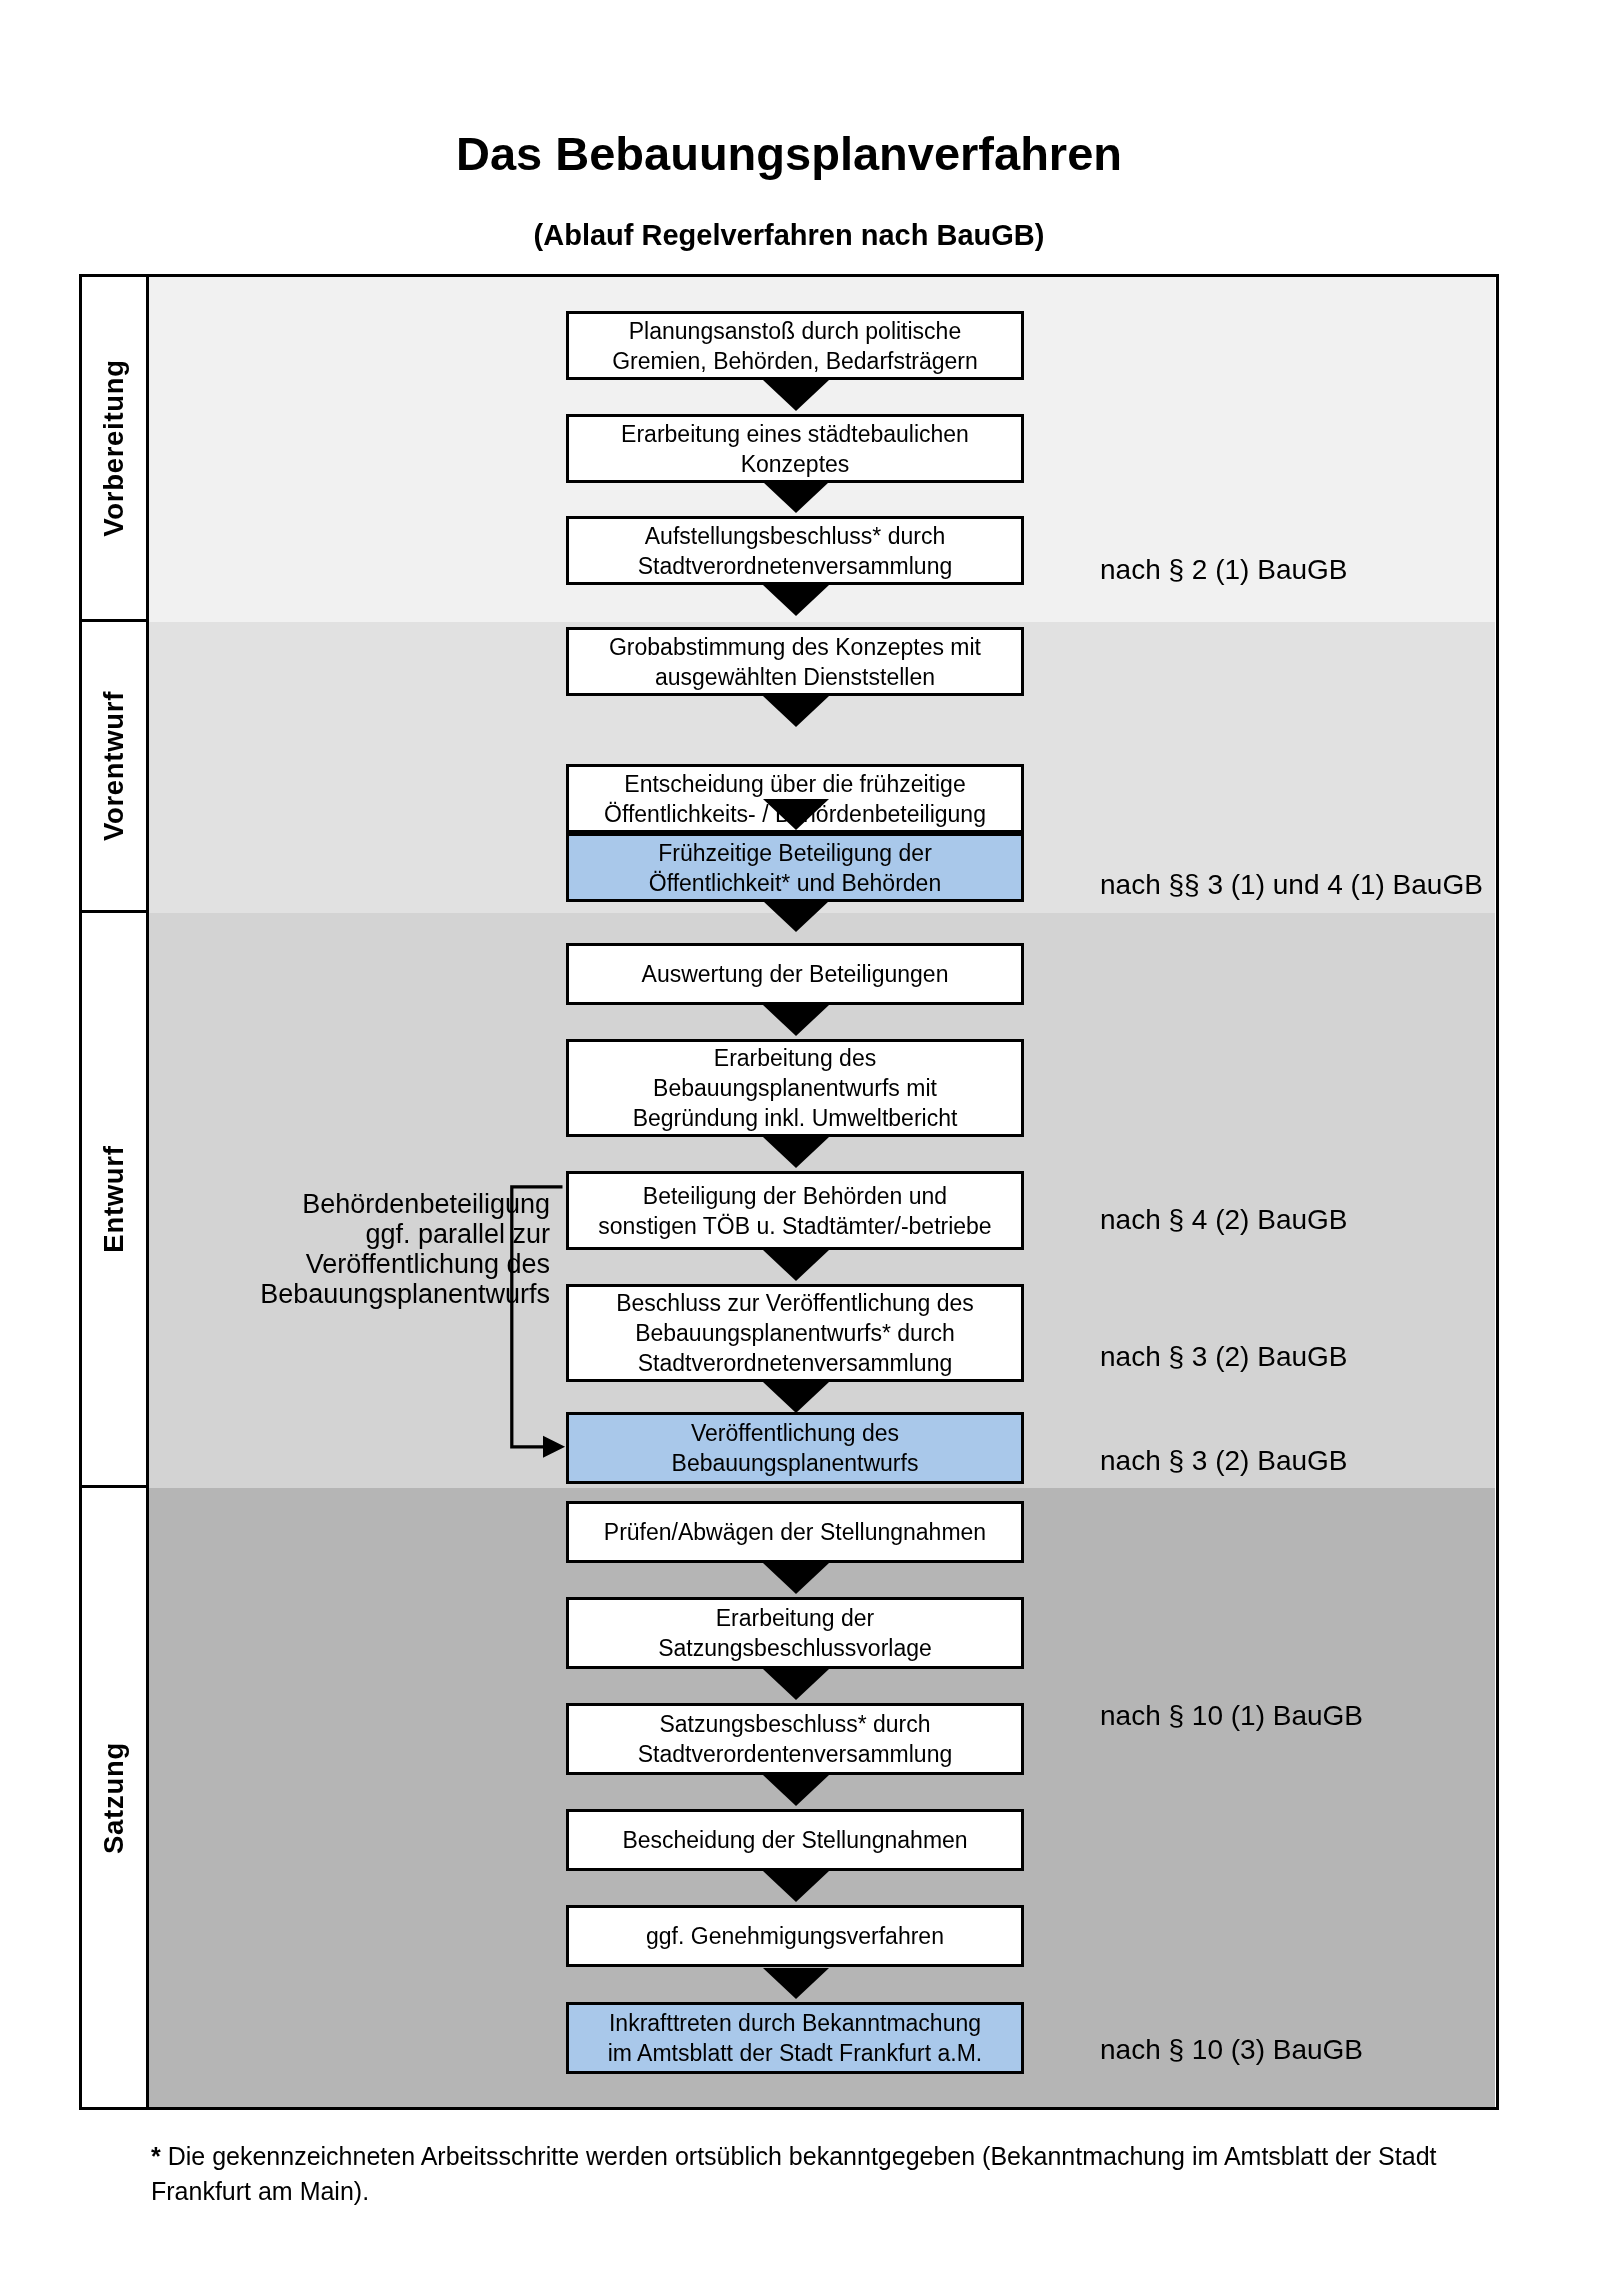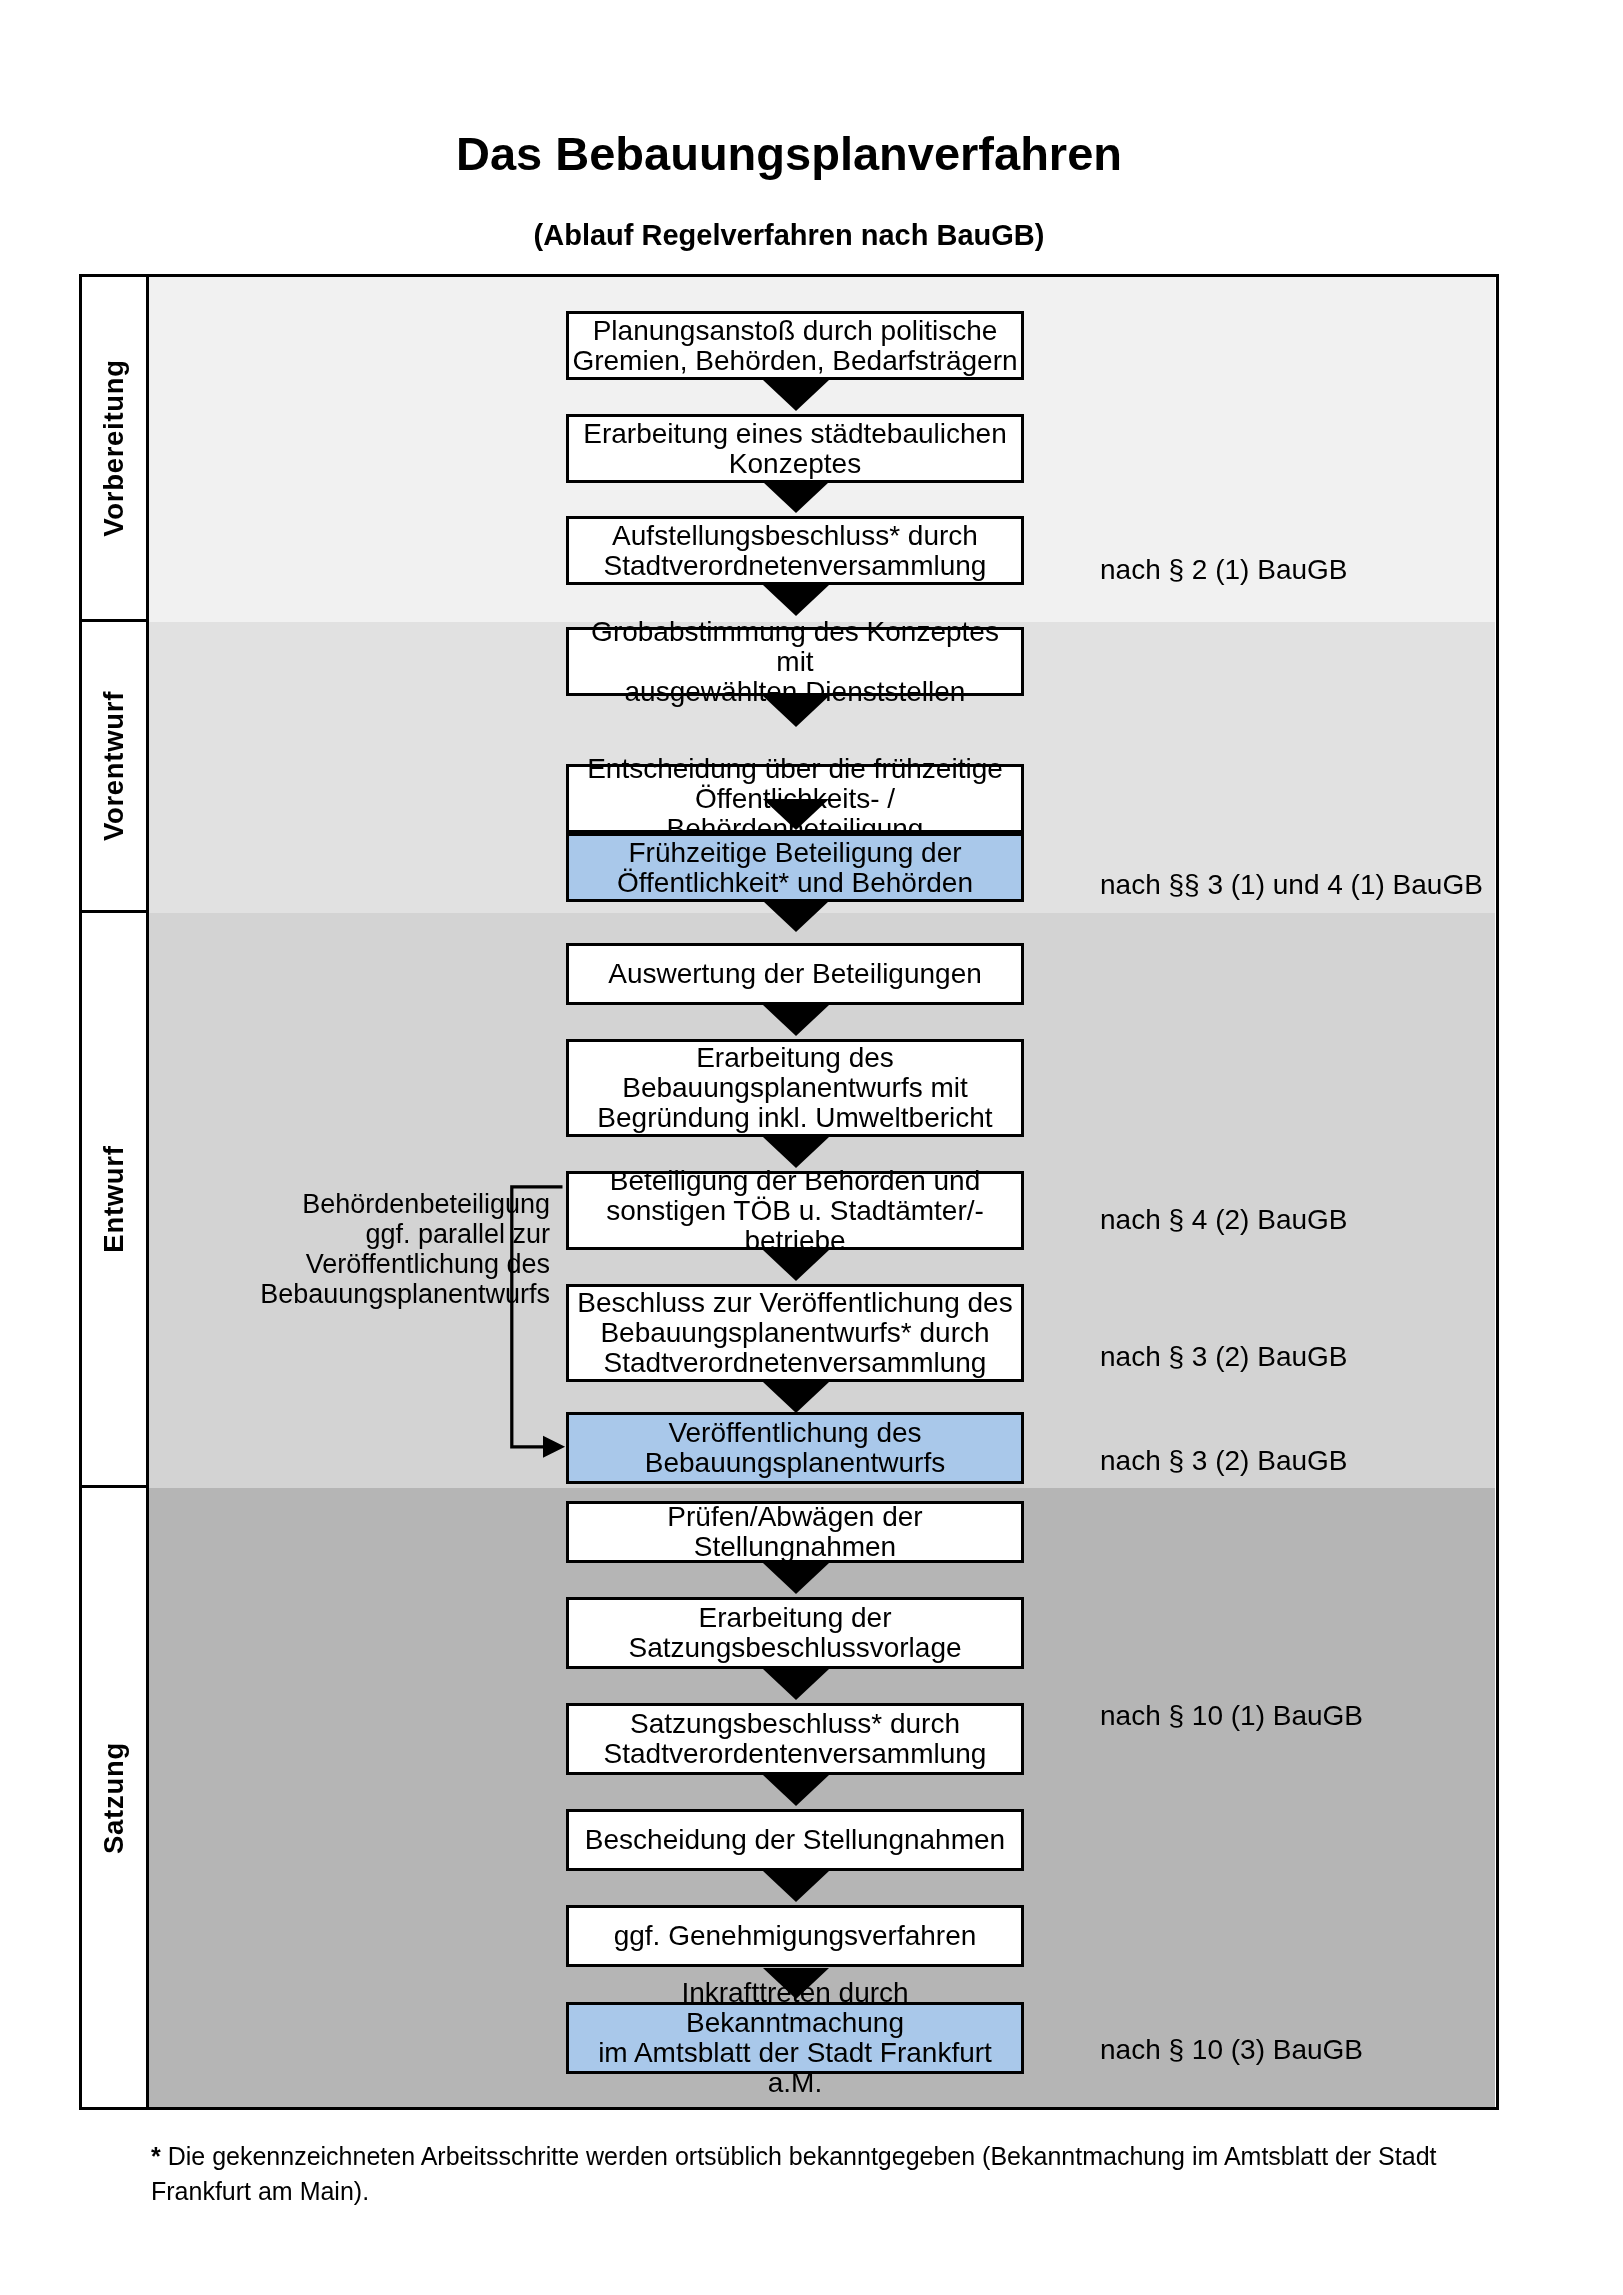--- a/index.html
+++ b/index.html
@@ -16,21 +16,21 @@
          border:3.3px solid #000;box-sizing:border-box;}
   .band{left:149px;width:1346px;}
   .labelcell{left:82px;width:67px;background:#ffffff;box-sizing:border-box;
          border-right:3.3px solid #000;display:flex;align-items:center;justify-content:center;}
   .labelcell.sep{border-bottom:3.3px solid #000;}
   .labelcell span{transform:rotate(-90deg);white-space:nowrap;
          font-weight:bold;font-size:27.5px;letter-spacing:0.7px;}
   .box{left:566px;width:458px;background:#ffffff;border:3.3px solid #000;
        box-sizing:border-box;display:flex;flex-direction:column;
        justify-content:center;text-align:center;
-       font-size:28px;line-height:30px;}
+       font-size:23px;line-height:30px;}
   .box .b{font-weight:normal;}
   .arr{left:763px;width:0;height:0;
        border-left:33px solid transparent;border-right:33px solid transparent;
        border-top:31px solid #000;}
   .lawref{left:1100px;font-size:28px;white-space:nowrap;}
   .sidenote{left:157px;top:1189px;width:393px;text-align:right;
        font-size:27px;line-height:30px;}
   .footnote{left:151px;top:2139px;width:1414px;font-size:25px;line-height:35px;}
   .footnote .b{font-weight:bold;}
 </style>

